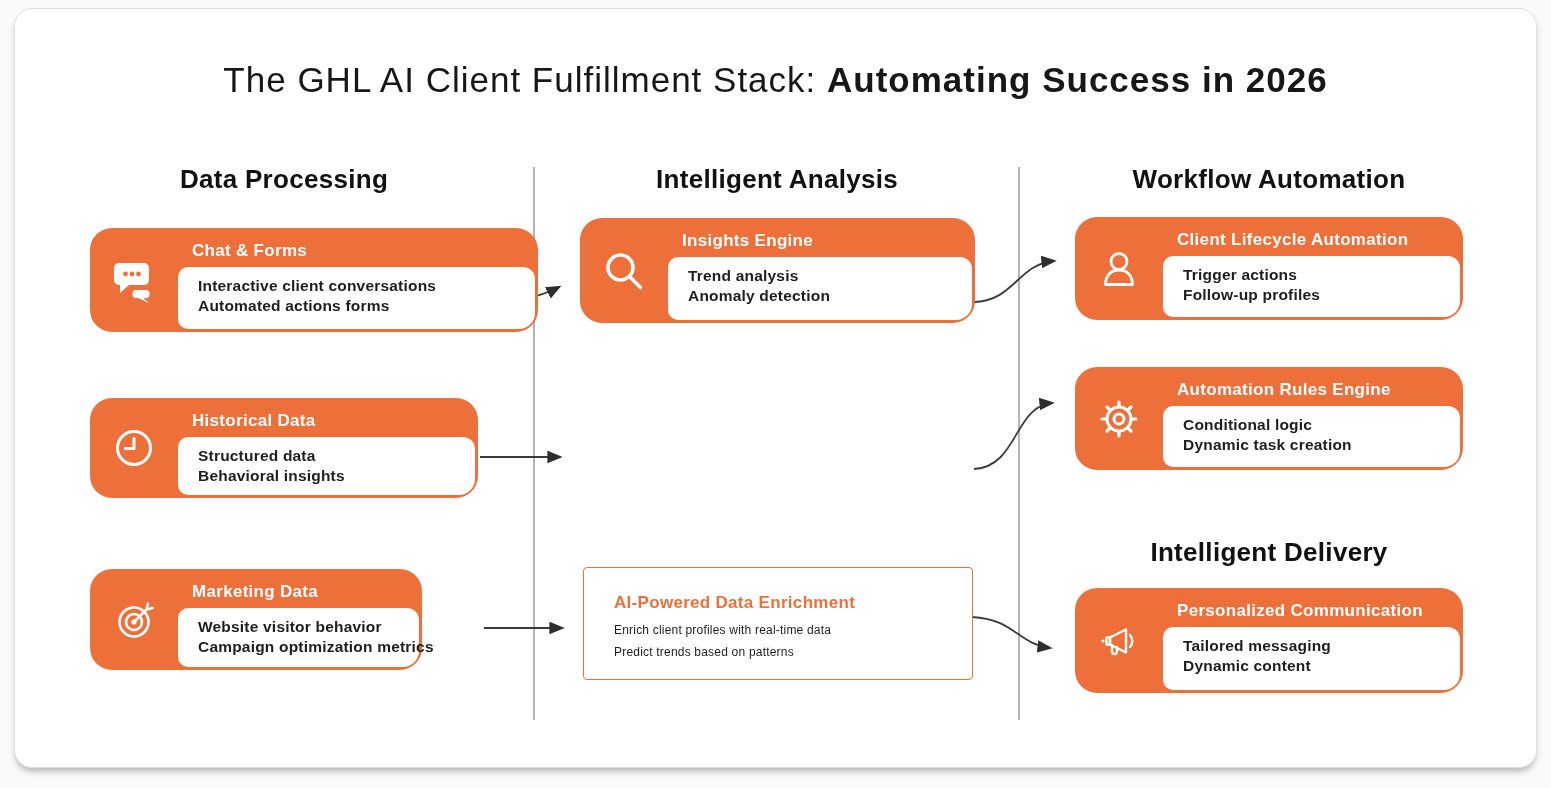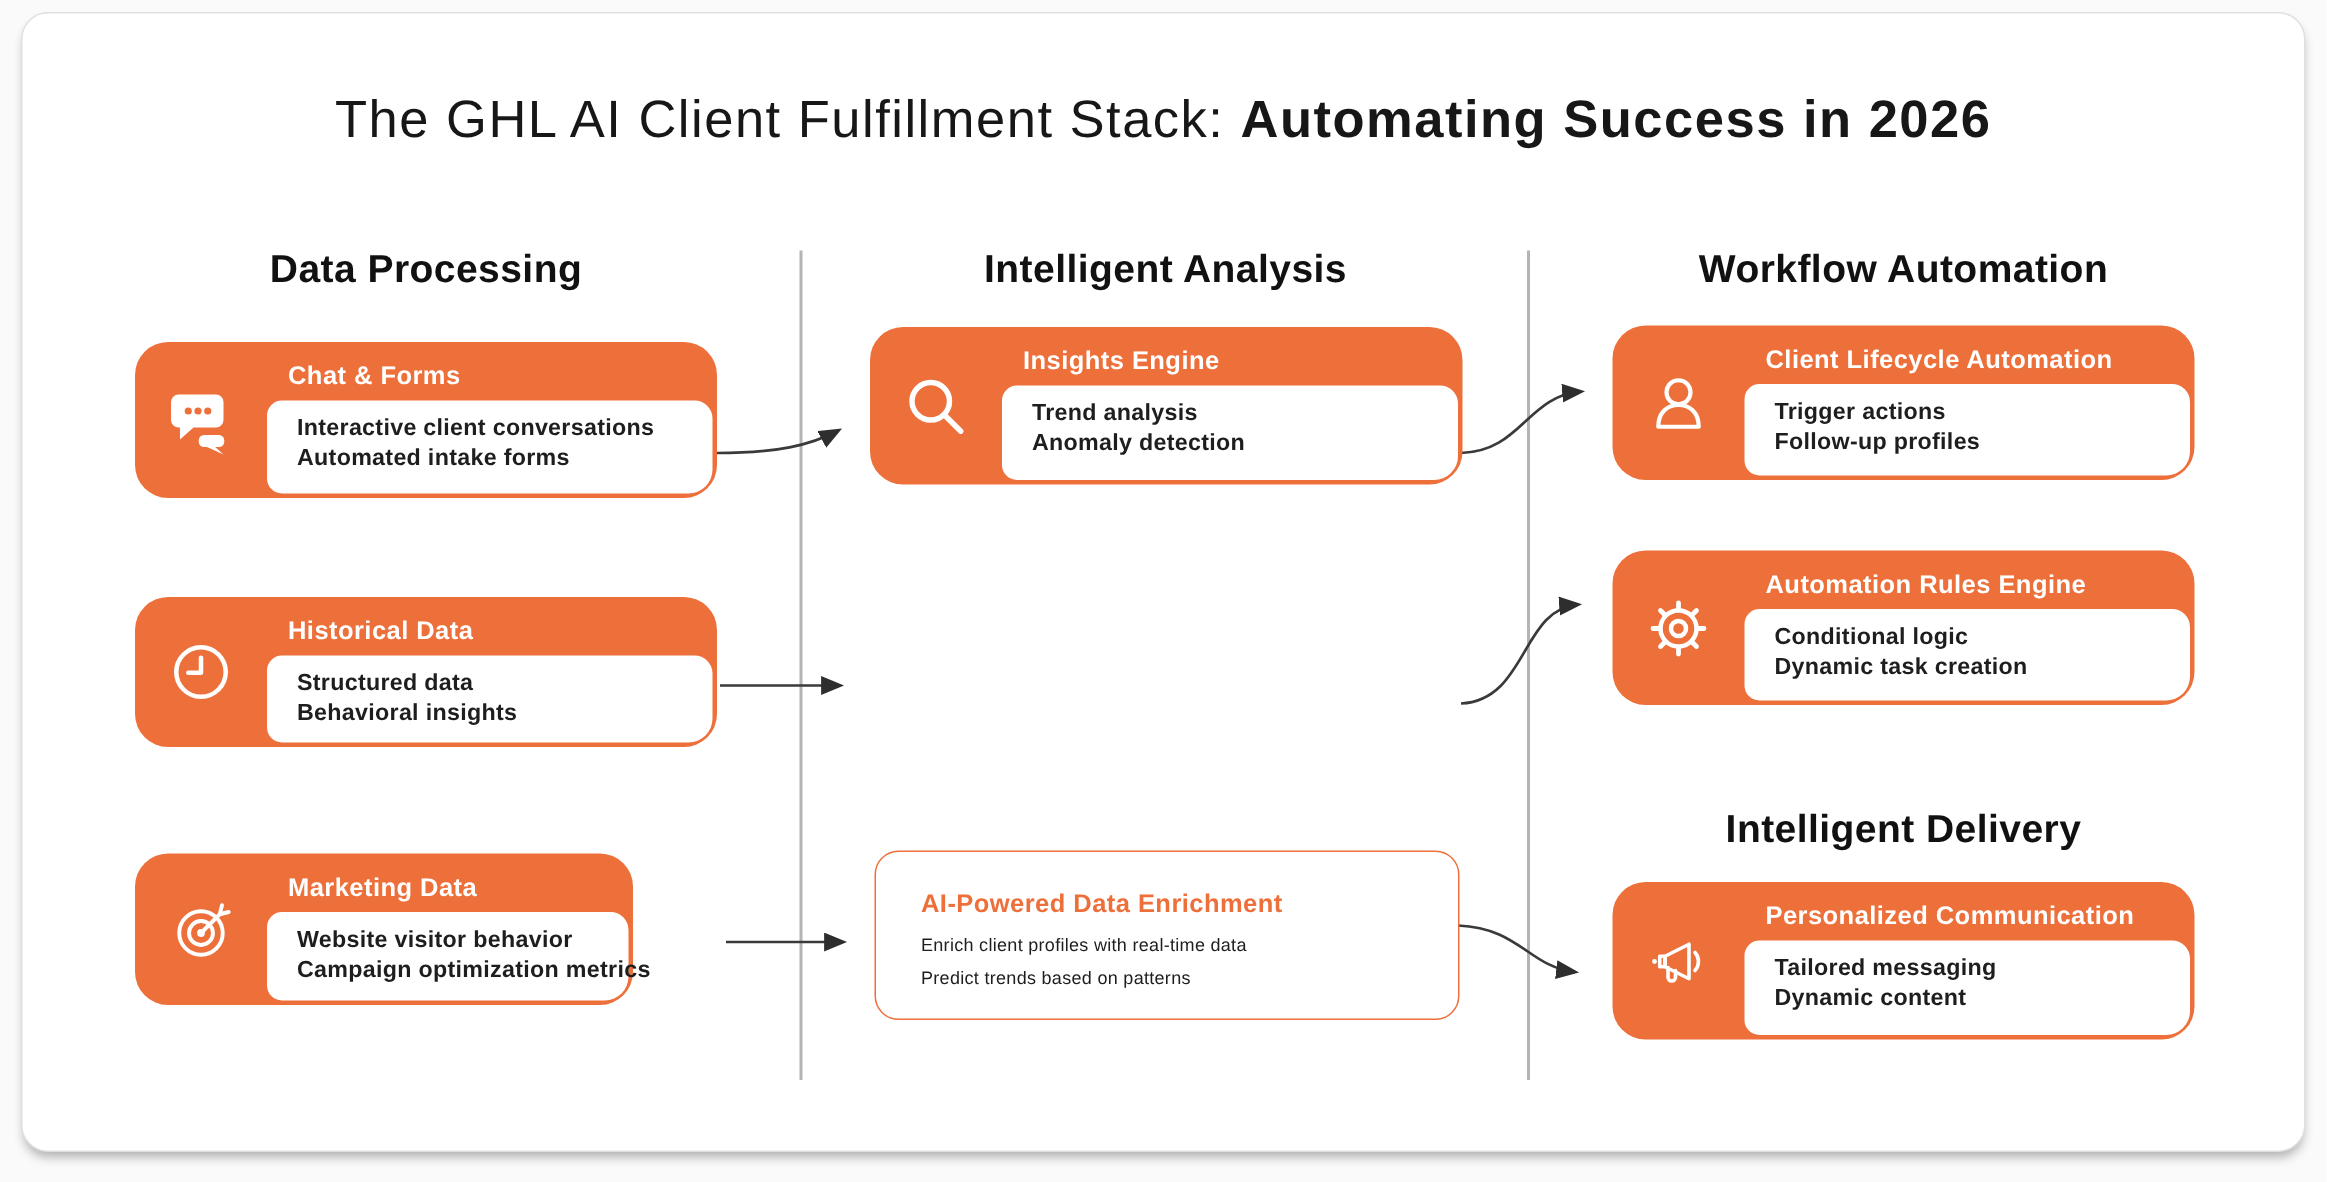--- a/index.html
+++ b/index.html
@@ -51,21 +51,21 @@
     position:absolute;left:88px;top:39px;right:3px;bottom:3px;
     background:#ffffff;border-radius:10px 12px 16px 10px;
     padding:9px 8px 0 20px;
   }
   .card-line{
     font-size:15.5px;font-weight:700;color:var(--ink);
     line-height:20px;letter-spacing:0.2px;white-space:nowrap;
   }
   .card-outlined{
     position:absolute;background:#ffffff;
-    border:1.5px solid var(--accent);border-radius:16px;
+    border:1.5px solid var(--accent);border-radius:4px;
     padding:25px 10px 12px 30px;
   }
   .outlined-title{
     color:var(--accent);font-size:17px;font-weight:700;
     letter-spacing:0.3px;margin-bottom:6px;white-space:nowrap;
   }
   .outlined-line{
     font-size:12px;font-weight:400;color:var(--ink);
     line-height:22px;letter-spacing:0.2px;white-space:nowrap;
   }
@@ -99,34 +99,34 @@
     <g stroke="#3A3A3A" stroke-width="1.8" fill="none">
       <path d="M478,302 C518,302 540,297 559,287" marker-end="url(#ah)"></path>
       <path d="M480,457 L560,457" marker-end="url(#ah)"></path>
       <path d="M484,628 L562,628" marker-end="url(#ah)"></path>
       <path d="M974,302 C1014,301 1018,264 1054,261" marker-end="url(#ah)"></path>
       <path d="M974,469 C1018,467 1014,406 1052,403" marker-end="url(#ah)"></path>
       <path d="M972,617 C1014,619 1018,644 1050,648" marker-end="url(#ah)"></path>
     </g>
   </svg>
 
-  <div class="card" style="left:90px;top:228px;width:388px;height:104px">
+  <div class="card" style="left:90px;top:228px;width:448px;height:104px">
     <div class="card-icon">
       <svg class="icon-svg" width="48" height="48" viewBox="0 0 48 48">
         <path d="M9 7h25a5 5 0 0 1 5 5v12a5 5 0 0 1-5 5H19l-9 8v-8h-1a5 5 0 0 1-5-5V12a5 5 0 0 1 5-5z" fill="#fff"></path>
         <circle cx="15.5" cy="18" r="2.4" fill="#ED703B"></circle>
           <circle cx="22" cy="18" r="2.4" fill="#ED703B"></circle>
           <circle cx="28.5" cy="18" r="2.4" fill="#ED703B"></circle>
         <path d="M26 34h10a3.5 3.5 0 0 1 3.5 3.5v1a3.5 3.5 0 0 1-3.5 3.5h-2.5l5.5 5-11-5H26a3.5 3.5 0 0 1-3.5-3.5v-1A3.5 3.5 0 0 1 26 34z" fill="#fff"></path>
       </svg>
     </div>
     <div class="card-title">Chat &amp; Forms</div>
     <div class="card-inner">
       <div class="card-line">Interactive client conversations</div>
-      <div class="card-line">Automated intake forms</div>
+      <div class="card-line">Automated actions forms</div>
     </div>
   </div>
 
   <div class="card" style="left:90px;top:398px;width:388px;height:100px">
     <div class="card-icon">
       <svg class="icon-svg" width="48" height="48" viewBox="0 0 48 48" fill="none" stroke="#fff" stroke-linecap="round">
         <circle cx="24" cy="24" r="16.5" stroke-width="3"></circle>
         <path d="M24 14.5 V24.5 M24 24.5 H15.5" stroke-width="3"></path>
       </svg>
     </div>

